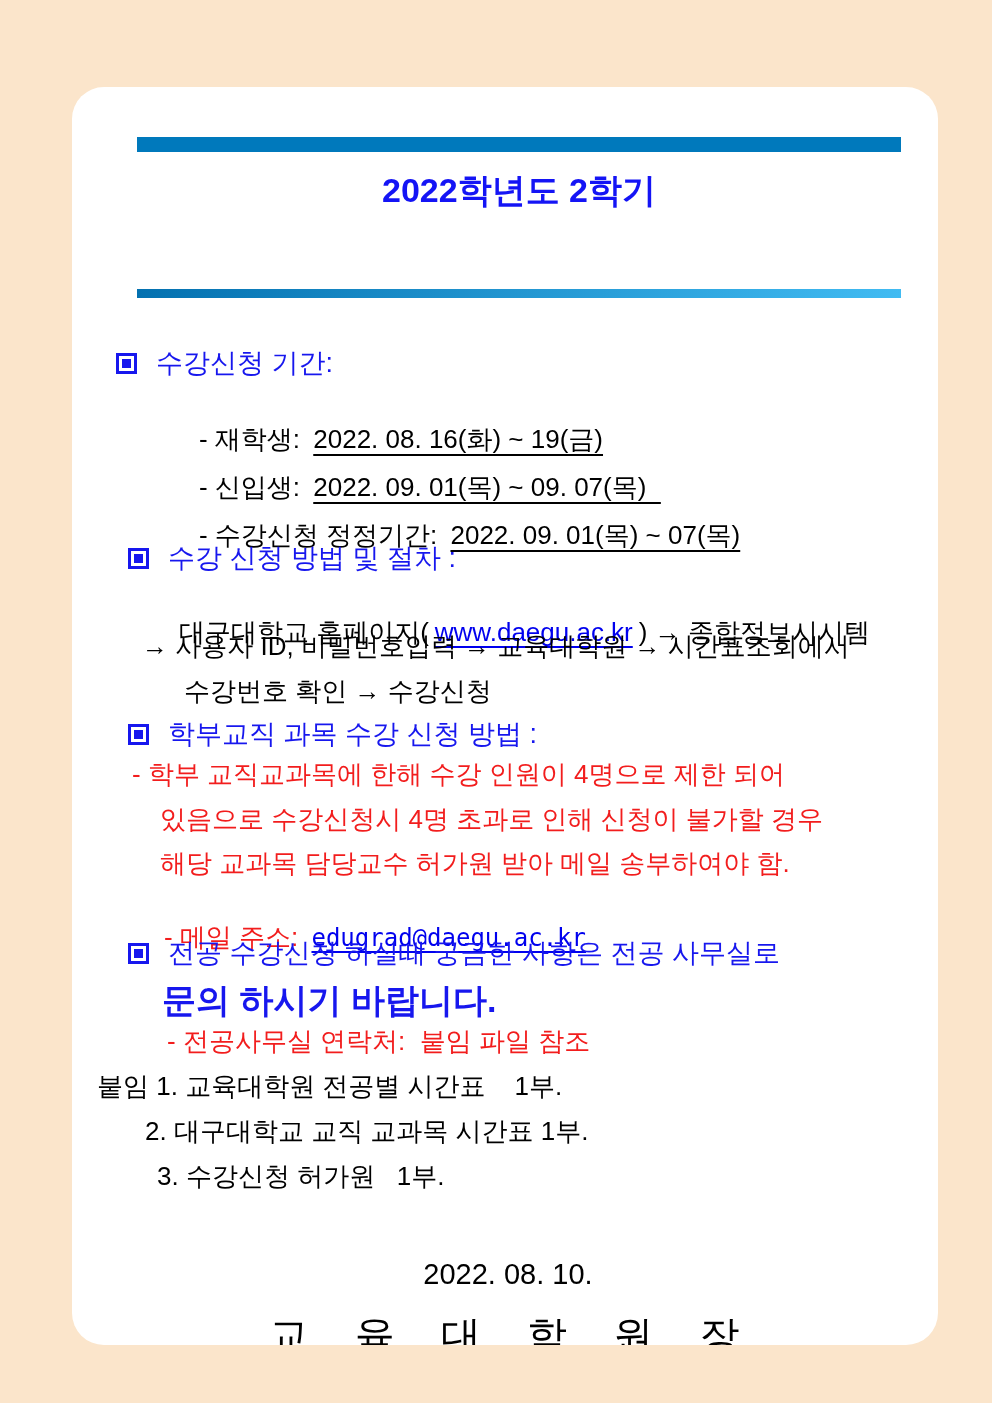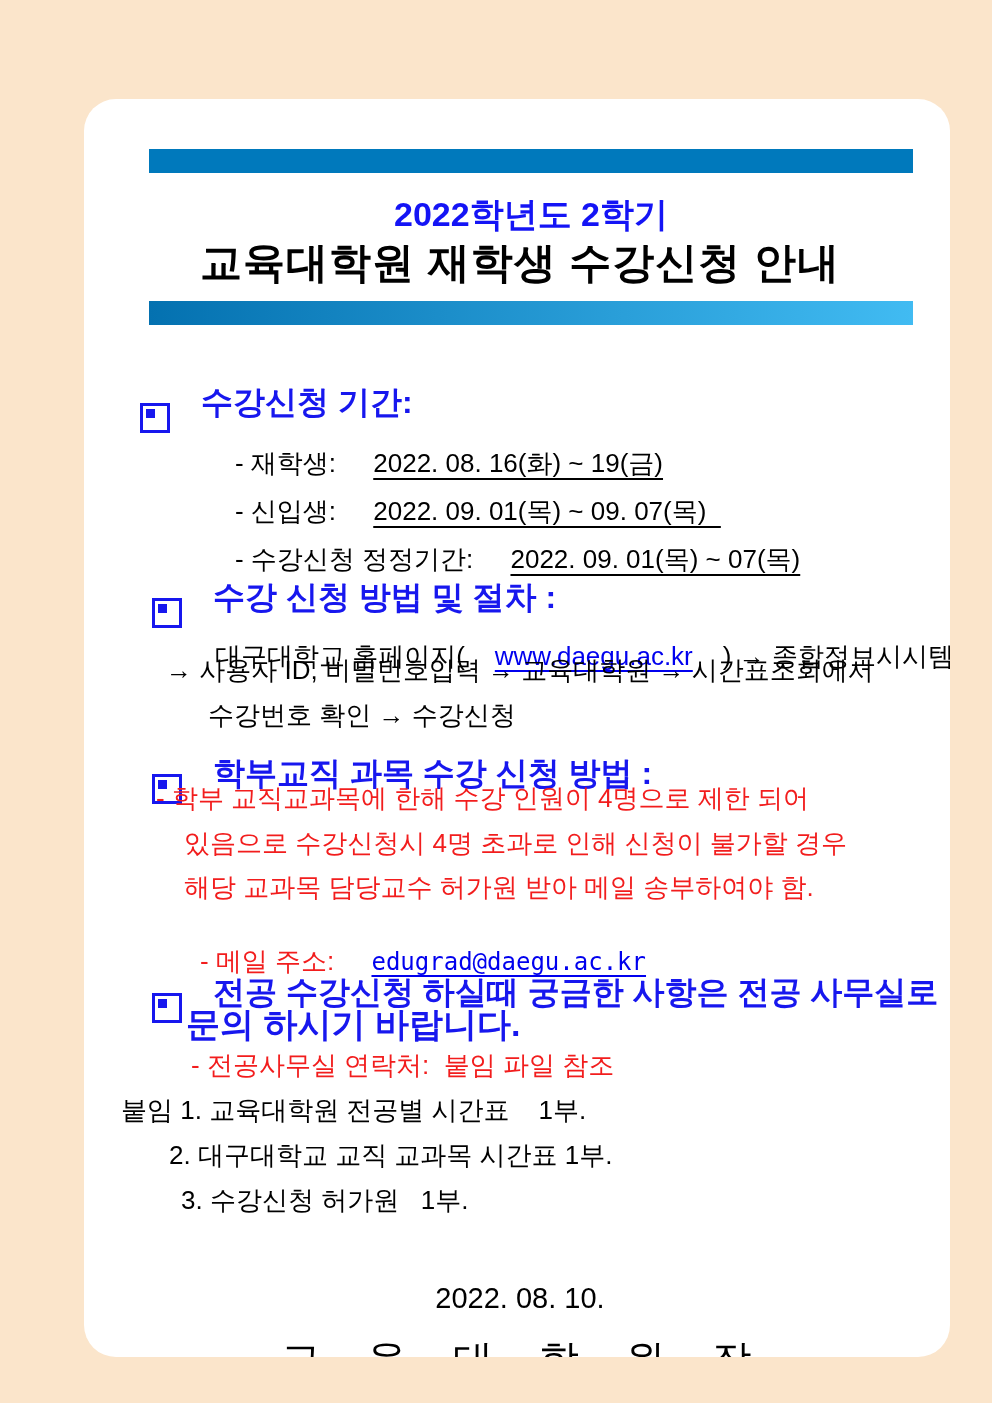--- a/index.html
+++ b/index.html
@@ -6,21 +6,21 @@
     --peach:#FBE5CB;
     --bar-blue:#0079BC;
     --grad-from:#0471B0;
     --grad-to:#41BBF2;
     --title-blue:#1414F5;
     --heading-blue:#1717EE;
     --link-blue:#0000EE;
     --red:#F21D1D;
     --ink:#000000;
   }
-  *{margin:3px;padding:12px;box-sizing:border-box;}
+  *{margin:3px;padding:0;box-sizing:border-box;}
   html,body{width:992px;height:1403px;}
   body{
     background:var(--peach);
     font-family:"Liberation Sans","DejaVu Sans",sans-serif;
     position:relative;
     overflow:hidden;
   }
   .panel{
     position:absolute;
     left:63px; top:78px;
@@ -47,23 +47,23 @@
     color:var(--title-blue);
   }
   .title{
     left:30px; top:124px; width:806px;
     text-align:center;
     font-size:42px; font-weight:bold;
     color:var(--ink);
     letter-spacing:1px;
   }
   .section-heading{
-    font-size:32px; font-weight:bold;
+    font-size:27px; font-weight:normal;
     color:var(--heading-blue);
-    display:flex; align-items:flex-end;
+    display:flex; align-items:center;
   }
   .bullet{
     display:inline-block;
     width:21px; height:21px;
     border:3px solid var(--heading-blue);
     margin-right:16px;
     position:relative;
     flex:0 0 auto;
   }
   .bullet::after{
@@ -105,21 +105,20 @@
   }
 </style>
 </head>
 <body>
 
 <div class="panel">
 
   <div class="top-bar"></div>
 
   <div class="abs subtitle">2022학년도 2학기</div>
-  <div class="abs title">교육대학원 재학생 수강신청 안내</div>
 
   <div class="gradient-bar"></div>
 
   <div class="abs section-heading" style="left:38px; top:254px;">
     <span class="bullet"></span>
     <span>수강신청 기간:</span>
   </div>
 
   <div class="abs body-line" style="left:92px; top:303px;text-align:center;">
     <span>- 재학생: </span><span class="u-date">2022. 08. 16(화) ~ 19(금)</span>

